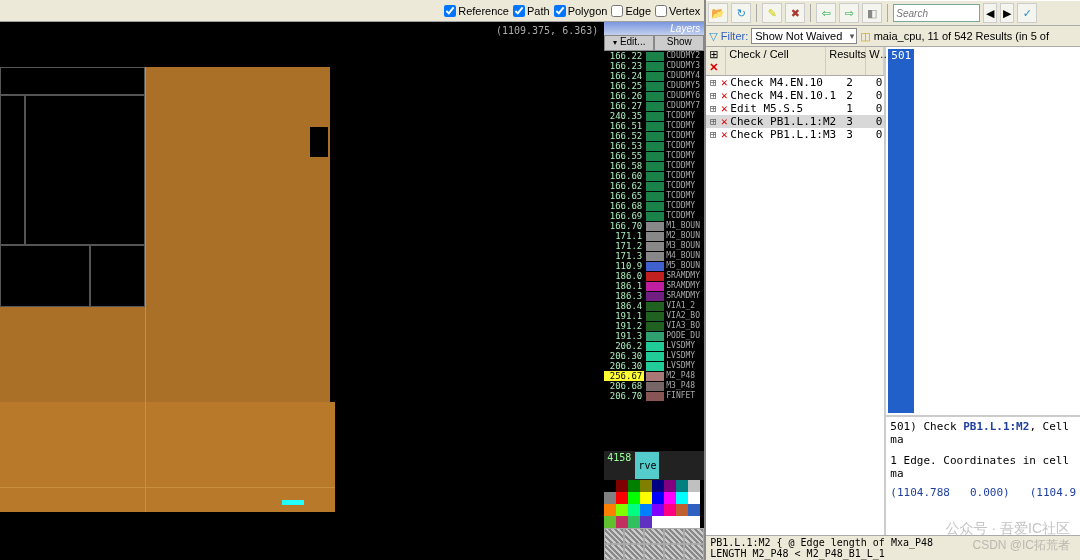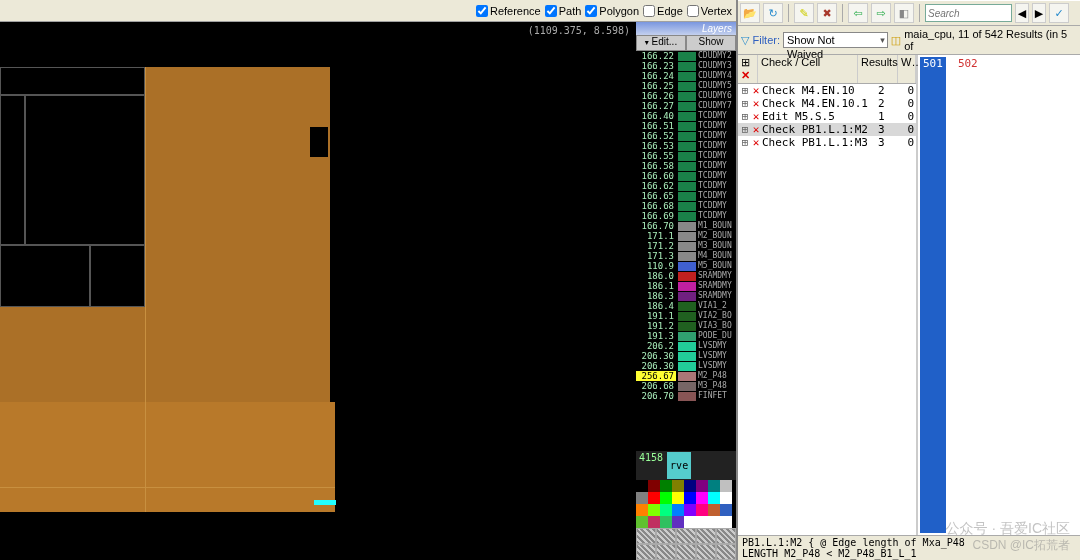--- a/index.html
+++ b/index.html
@@ -113,21 +113,21 @@
         </label>
       <label class="chk">
           <input type="checkbox" style="">
           <span>Edge</span>
         </label>
       <label class="chk">
           <input type="checkbox" style="">
           <span>Vertex</span>
         </label>
     </div>
-    <div class="coord">(1109.375, 8.598)</div>
+    <div class="coord">(1109.375, 6.363)</div>
 
     <div class="canvrow">
       <div class="canvas">
         <div class="bigshape"></div>
         <div class="notch"></div>
         <div class="bigshape2"></div>
         <div class="gridov">
           <div class="g1"></div>
             <div class="g2"></div>
             <div class="g3"></div>
@@ -170,21 +170,21 @@
               <span class="num">166.26</span>
               <span class="sw" style="background:#1a8149"></span>
               <span class="nm">CDUDMY6</span>
             </div>
             <div class="lrow">
               <span class="num">166.27</span>
               <span class="sw" style="background:#1a8149"></span>
               <span class="nm">CDUDMY7</span>
             </div>
             <div class="lrow">
-              <span class="num">166.40</span>
+              <span class="num">240.35</span>
               <span class="sw" style="background:#1a8149"></span>
               <span class="nm">TCDDMY</span>
             </div>
             <div class="lrow">
               <span class="num">166.51</span>
               <span class="sw" style="background:#1a8149"></span>
               <span class="nm">TCDDMY</span>
             </div>
             <div class="lrow">
               <span class="num">166.52</span>
@@ -444,21 +444,30 @@
               <span class="cname">Check PB1.L.1:M3</span>
               <span class="cres">3</span>
               <span class="cw">0</span>
             </div>
           </div>
       </div>
 
       <div class="results">
         <div class="reslist">
           <span class="rsel">501</span>
-          <span class="runv">502</span>
+        </div>
+        <div class="detail">
+          <div class="dl1">501) Check <b>PB1.L.1:M2</b>, Cell ma</div>
+          <div class="gap"></div>
+          <div>1 Edge. Coordinates in cell ma</div>
+          <div class="coords">
+            <span>(1104.788</span>
+            <span>0.000)</span>
+            <span>(1104.9</span>
+          </div>
         </div>
       </div>
     </div>
 
     <div class="status" id="statusbar">PB1.L.1:M2 { @ Edge length of Mxa_P48<br>  LENGTH M2_P48 &lt; M2_P48_B1_L_1</div>
     <div class="wm">公众号 · 吾爱IC社区</div>
     <div class="wm2">CSDN @IC拓荒者</div>
   </div>
 </div>
 

